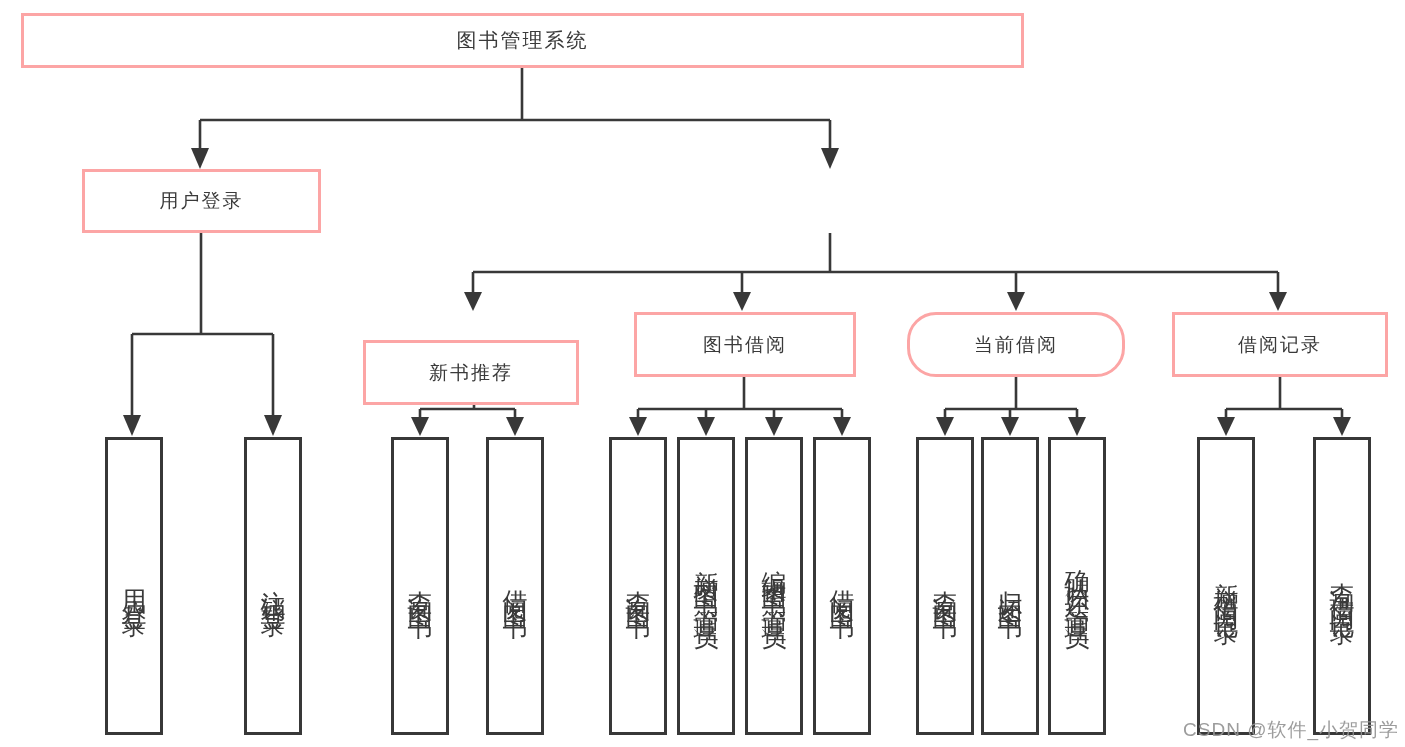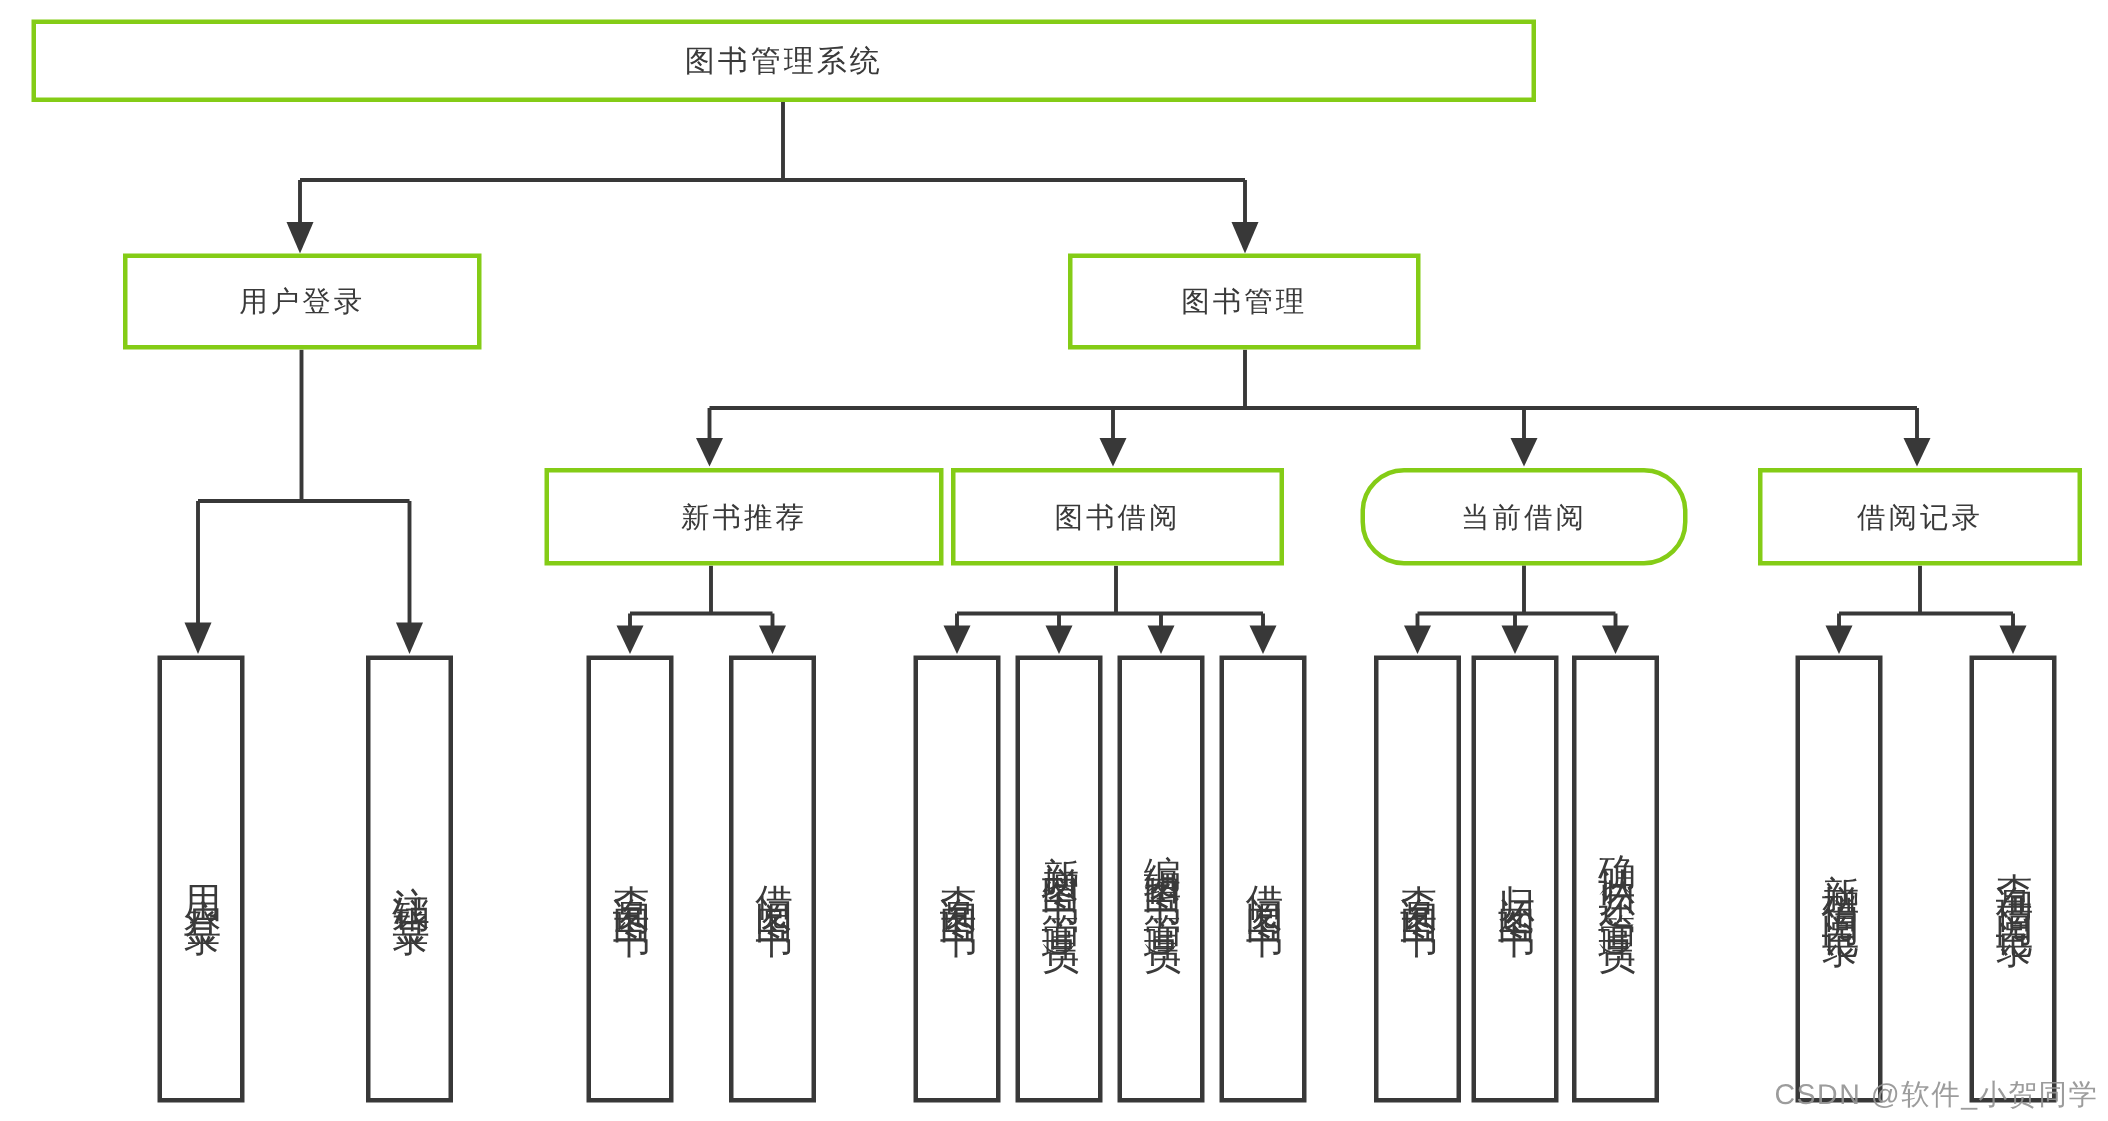--- a/index.html
+++ b/index.html
@@ -18,21 +18,21 @@
   #connectors {
     position: absolute;
     left: 0; top: 0;
     width: 1405px;
     height: 747px;
     z-index: 1;
   }
   .box {
     position: absolute;
     box-sizing: border-box;
-    border: 3px solid #84cc16;
+    border: 3px solid #fca5a5;
     background: #ffffff;
     display: flex;
     align-items: center;
     justify-content: center;
     color: #3a3a3a;
     font-size: 19px;
     letter-spacing: 2px;
     z-index: 2;
     text-align: center;
   }
@@ -149,23 +149,22 @@
       <line x1="1226" y1="409" x2="1226" y2="418"></line>
       <polygon points="1217,417 1235,417 1226,436"></polygon>
       <line x1="1342" y1="409" x2="1342" y2="418"></line>
       <polygon points="1333,417 1351,417 1342,436"></polygon>
     </g>
   </svg>
 
   <div class="box root-box">图书管理系统</div>
 
   <div class="box lvl2-box" style="left:82px; width:239px;">用户登录</div>
-  <div class="box lvl2-box" style="left:712px; width:235px;">图书管理</div>
 
-  <div class="box lvl3-box" style="left:363px;  width:266px;">新书推荐</div>
+  <div class="box lvl3-box" style="left:363px;  width:216px;margin-top:28px;">新书推荐</div>
   <div class="box lvl3-box" style="left:634px;  width:222px;">图书借阅</div>
   <div class="box lvl3-box" style="left:907px;  width:218px;border-radius:29px;">当前借阅</div>
   <div class="box lvl3-box" style="left:1172px; width:216px;">借阅记录</div>
 
   <div class="vbox" style="left:105px;">用户登录</div>
   <div class="vbox" style="left:244px;">注销登录</div>
 
   <div class="vbox" style="left:391px;">查询图书</div>
   <div class="vbox" style="left:486px;">借阅图书</div>
 

